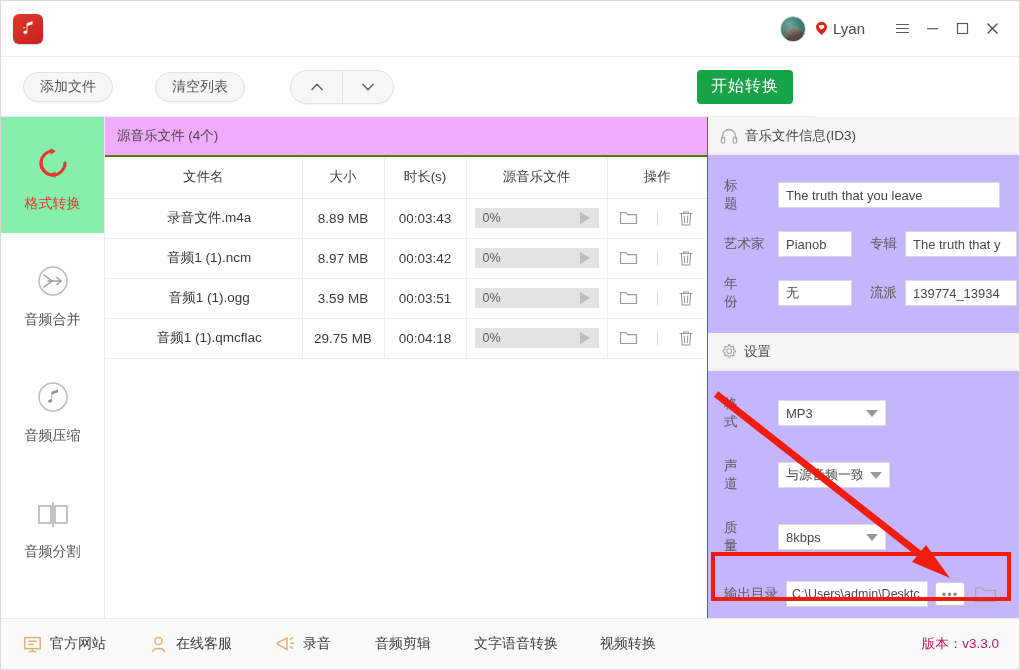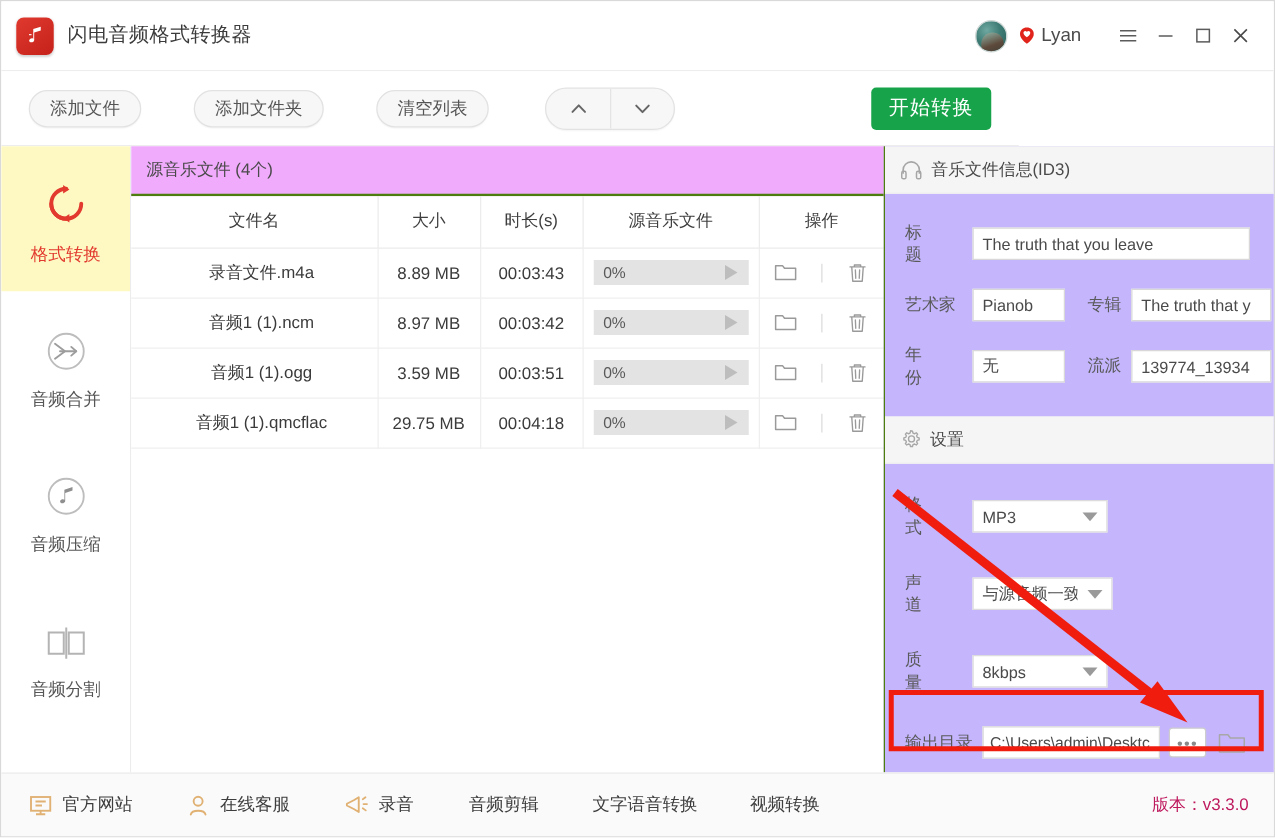--- a/index.html
+++ b/index.html
@@ -96,21 +96,21 @@
 
   
   .sidebar {
     position: absolute; left: 0; top: 116px; width: 104px; height: 501px;
     background: #ffffff; border-right: 1px solid #ececec;
   }
   .side-item {
     height: 116px; display: flex; flex-direction: column;
     align-items: center; justify-content: center;
   }
-  .side-item.active { background: #fef9c3; }
+  .side-item.active { background: #86efac; }
   .side-icon { height: 46px; display: flex; align-items: flex-end; justify-content: center; }
   .side-label { margin-top: 11px; font-size: 14px; color: #565656; }
   .side-item.active .side-label { color: #e23a2e; }
 
   
   .filelist {
     position: absolute; left: 104px; top: 116px; width: 602px; height: 501px;
     background: #ffffff;
   }
   .fl-head {
@@ -223,21 +223,20 @@
 
 <div id="app">
 
   <div class="titlebar">
     <div class="logo">
       <svg width="17" height="17" viewBox="0 0 17 17" aria-hidden="true">
         <path d="M12.6 1.3 L6.6 3.2 L6.6 11.0 C6.2 10.7 5.6 10.55 5.0 10.7 C3.9 10.95 3.15 11.85 3.35 12.7 C3.55 13.55 4.6 14.0 5.7 13.75 C6.7 13.5 7.4 12.75 7.35 11.95 L7.35 6.0 L12.6 4.35 Z" fill="#ffffff"></path>
         <path d="M3.2 7.2 L5.2 7.2 L5.2 8.2 L3.2 8.2 Z" fill="#ffffff" opacity="0.9"></path>
       </svg>
     </div>
-    <div class="app-title">闪电音频格式转换器</div>
 
     <div class="tb-spacer"></div>
 
     <div class="avatar"></div>
     <div class="vip-badge">
       <svg width="15" height="15" viewBox="0 0 15 15" aria-hidden="true">
         <path d="M7.5 1 C10.6 1 13 3.1 13 6.1 C13 9.1 10.4 11.7 7.5 14 C4.6 11.7 2 9.1 2 6.1 C2 3.1 4.4 1 7.5 1 Z" fill="#e0241b"></path>
         <path d="M7.5 4.4 C8.9 3.2 10.7 4.3 10.1 5.9 C9.7 7.0 8.5 7.9 7.5 8.8 C6.5 7.9 5.3 7.0 4.9 5.9 C4.3 4.3 6.1 3.2 7.5 4.4 Z" fill="#ffffff"></path>
       </svg>
     </div>
@@ -262,21 +261,20 @@
       <div class="wbtn">
         <svg width="17" height="17" viewBox="0 0 17 17" aria-hidden="true">
           <path d="M3.5 3.5 L13.5 13.5 M13.5 3.5 L3.5 13.5" stroke="#4a4a4a" stroke-width="1.3" fill="none"></path>
         </svg>
       </div>
     </div>
   </div>
 
   <div class="toolbar">
     <div class="pill mf">添加文件</div>
-    <div class="pill m2">添加文件夹</div>
     <div class="pill m3">清空列表</div>
 
     <div class="nudge-group">
       <div class="nudge">
         <svg width="18" height="18" viewBox="0 0 18 18" aria-hidden="true">
           <path d="M4 11.5 L9 6.3 L14 11.5" stroke="#666" stroke-width="1.6" fill="none" stroke-linecap="round" stroke-linejoin="round"></path>
         </svg>
       </div>
       <div class="nudge">
         <svg width="18" height="18" viewBox="0 0 18 18" aria-hidden="true">

